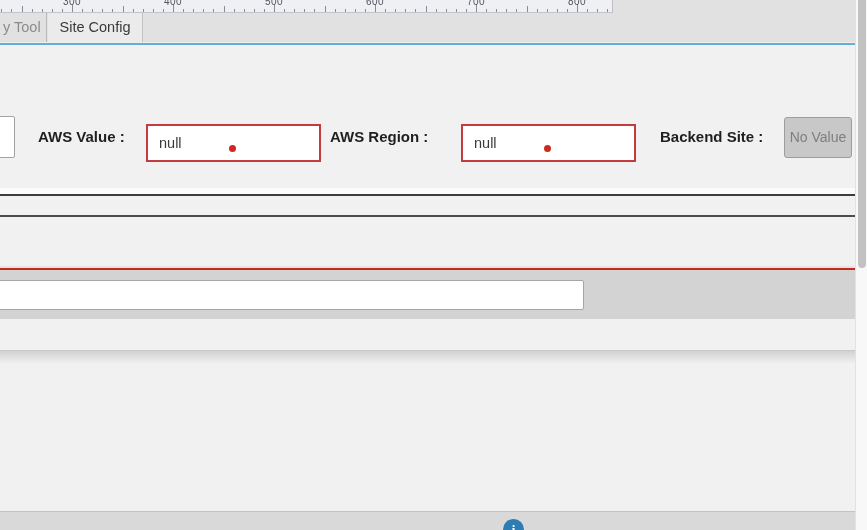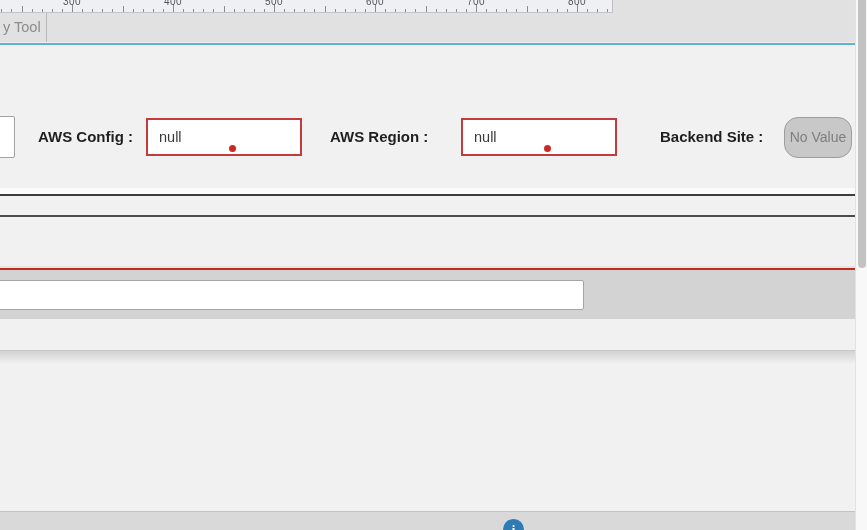--- a/index.html
+++ b/index.html
@@ -50,36 +50,36 @@
     background:#ffffff;border:1px solid #a2a2a2;border-radius:2px;box-sizing:border-box;
   }
   .flabel{
     position:absolute;top:116px;height:42px;line-height:42px;
     font-weight:bold;font-size:15px;color:#1f1f1f;white-space:nowrap;
   }
   .lbl-prefix{left:38px;}
   .lbl-region{left:330px;}
   .lbl-backend{left:660px;}
   .err-input{
-    position:absolute;top:118px;width:156px;height:38px;
+    position:absolute;top:124px;width:175px;height:38px;
     border:2px solid #c43b3b;border-radius:0;background:#ffffff;
     box-sizing:border-box;padding:0 0 0 11px;margin:0;
     font-family:"Liberation Sans", sans-serif;font-size:14.5px;color:#3a3a3a;outline:none;
   }
   .inp-prefix{left:146px;}
   .inp-region{left:461px;}
   .err-dot{
     position:absolute;top:145px;width:7px;height:7px;border-radius:50%;
     background:#cb2a20;
   }
   .dot-prefix{left:229px;}
   .dot-region{left:544px;}
   .novalue-btn{
     position:absolute;left:784px;top:117px;width:68px;height:41px;
-    background:#c8c8c8;border:1px solid #9d9d9d;border-radius:14px;box-sizing:border-box;
+    background:#c8c8c8;border:1px solid #9d9d9d;border-radius:3px;box-sizing:border-box;
     color:#7e7e7e;font-size:14px;text-align:center;line-height:39px;white-space:nowrap;
     overflow:hidden;
   }
   
   .lightstrip{position:absolute;left:0;top:188px;width:855px;height:6px;background:#fbfbfb;}
   .darkline1{position:absolute;left:0;top:194px;width:855px;height:2px;background:#3c3c3c;}
   .darkline2{position:absolute;left:0;top:215px;width:855px;height:2px;background:#4c4c4c;}
   .preredline{position:absolute;left:0;top:266px;width:855px;height:2px;background:#e3e3e3;}
   .redline{position:absolute;left:0;top:268px;width:855px;height:2px;background:#c5281c;}
   
@@ -113,20 +113,21 @@
   .sb-thumb{
     position:absolute;left:2px;top:-4px;width:8px;height:272px;
     background:#c2c2c2;border-radius:4px;
   }
 </style>
 </head>
 <body>
 
 <div class="tabbar">
   <div class="tab tab-left">y Tool</div>
+  <div class="tab tab-active">Site Config</div>
 </div>
 <div class="tab-underline"></div>
 
 <div class="ruler">
   <div id="ruler-ticks">
       <div class="tick tick-minor" style="left: 1.3px;"></div>
       <div class="tick tick-minor" style="left: 11.4px;"></div>
       <div class="tick tick-mid" style="left: 21.5px;"></div>
       <div class="tick tick-minor" style="left: 31.6px;"></div>
       <div class="tick tick-minor" style="left: 41.7px;"></div>
@@ -190,21 +191,21 @@
       <div class="ruler-num" style="left: 173px;">400</div>
       <div class="ruler-num" style="left: 274px;">500</div>
       <div class="ruler-num" style="left: 375px;">600</div>
       <div class="ruler-num" style="left: 476px;">700</div>
       <div class="ruler-num" style="left: 577px;">800</div>
     </div>
 </div>
 
 <div class="partial-input"></div>
 
-<div class="flabel lbl-prefix">AWS Config :</div>
+<div class="flabel lbl-prefix">AWS Value :</div>
 <input class="err-input inp-prefix" value="null" style="">
 <span class="err-dot dot-prefix"></span>
 
 <div class="flabel lbl-region">AWS Region :</div>
 <input class="err-input inp-region" value="null" style="">
 <span class="err-dot dot-region"></span>
 
 <div class="flabel lbl-backend">Backend Site :</div>
 <div class="novalue-btn">No Value</div>
 

